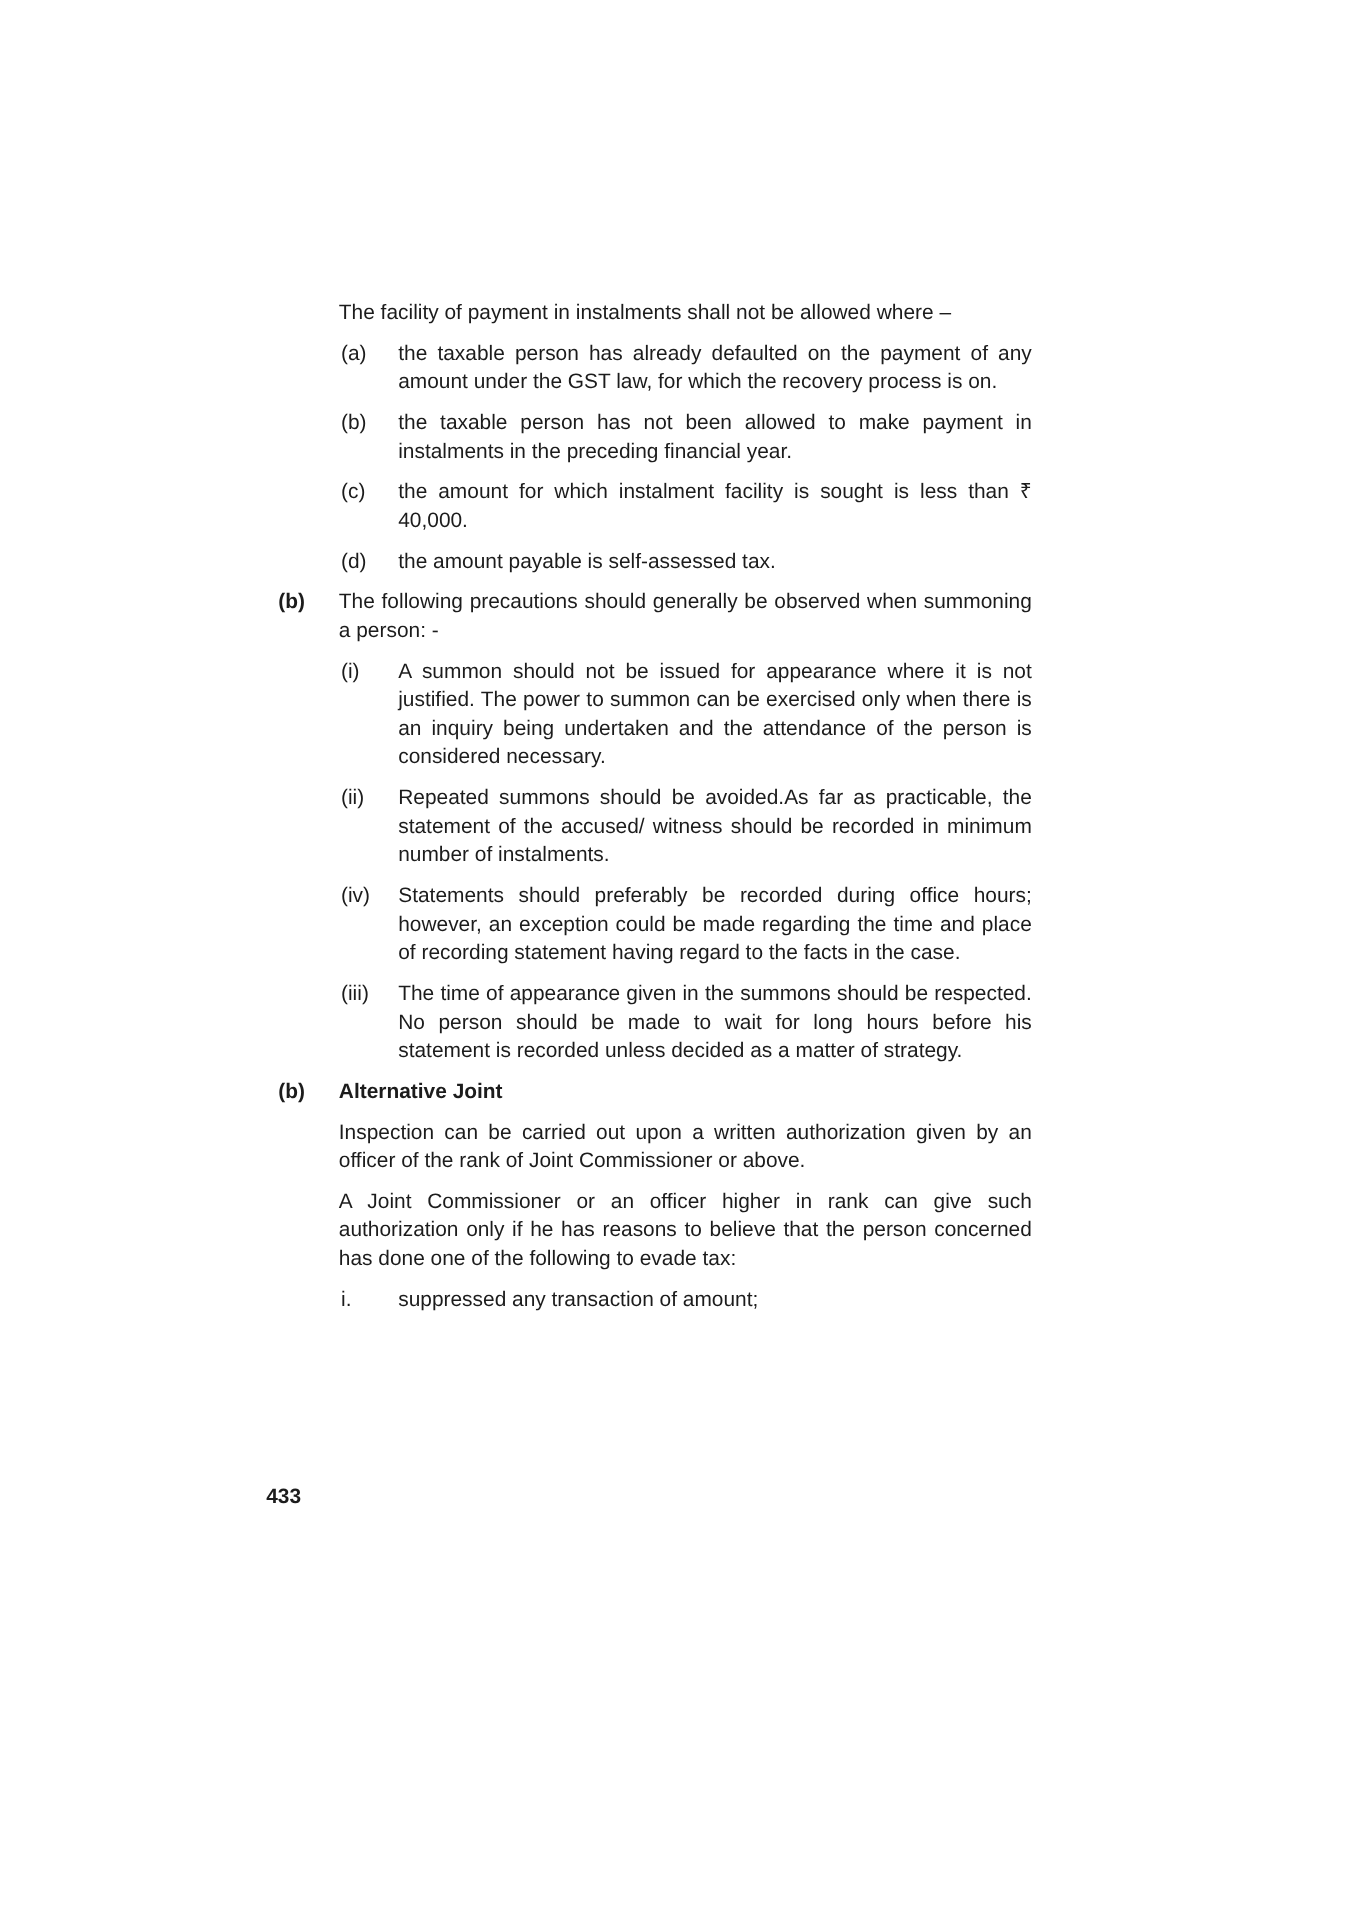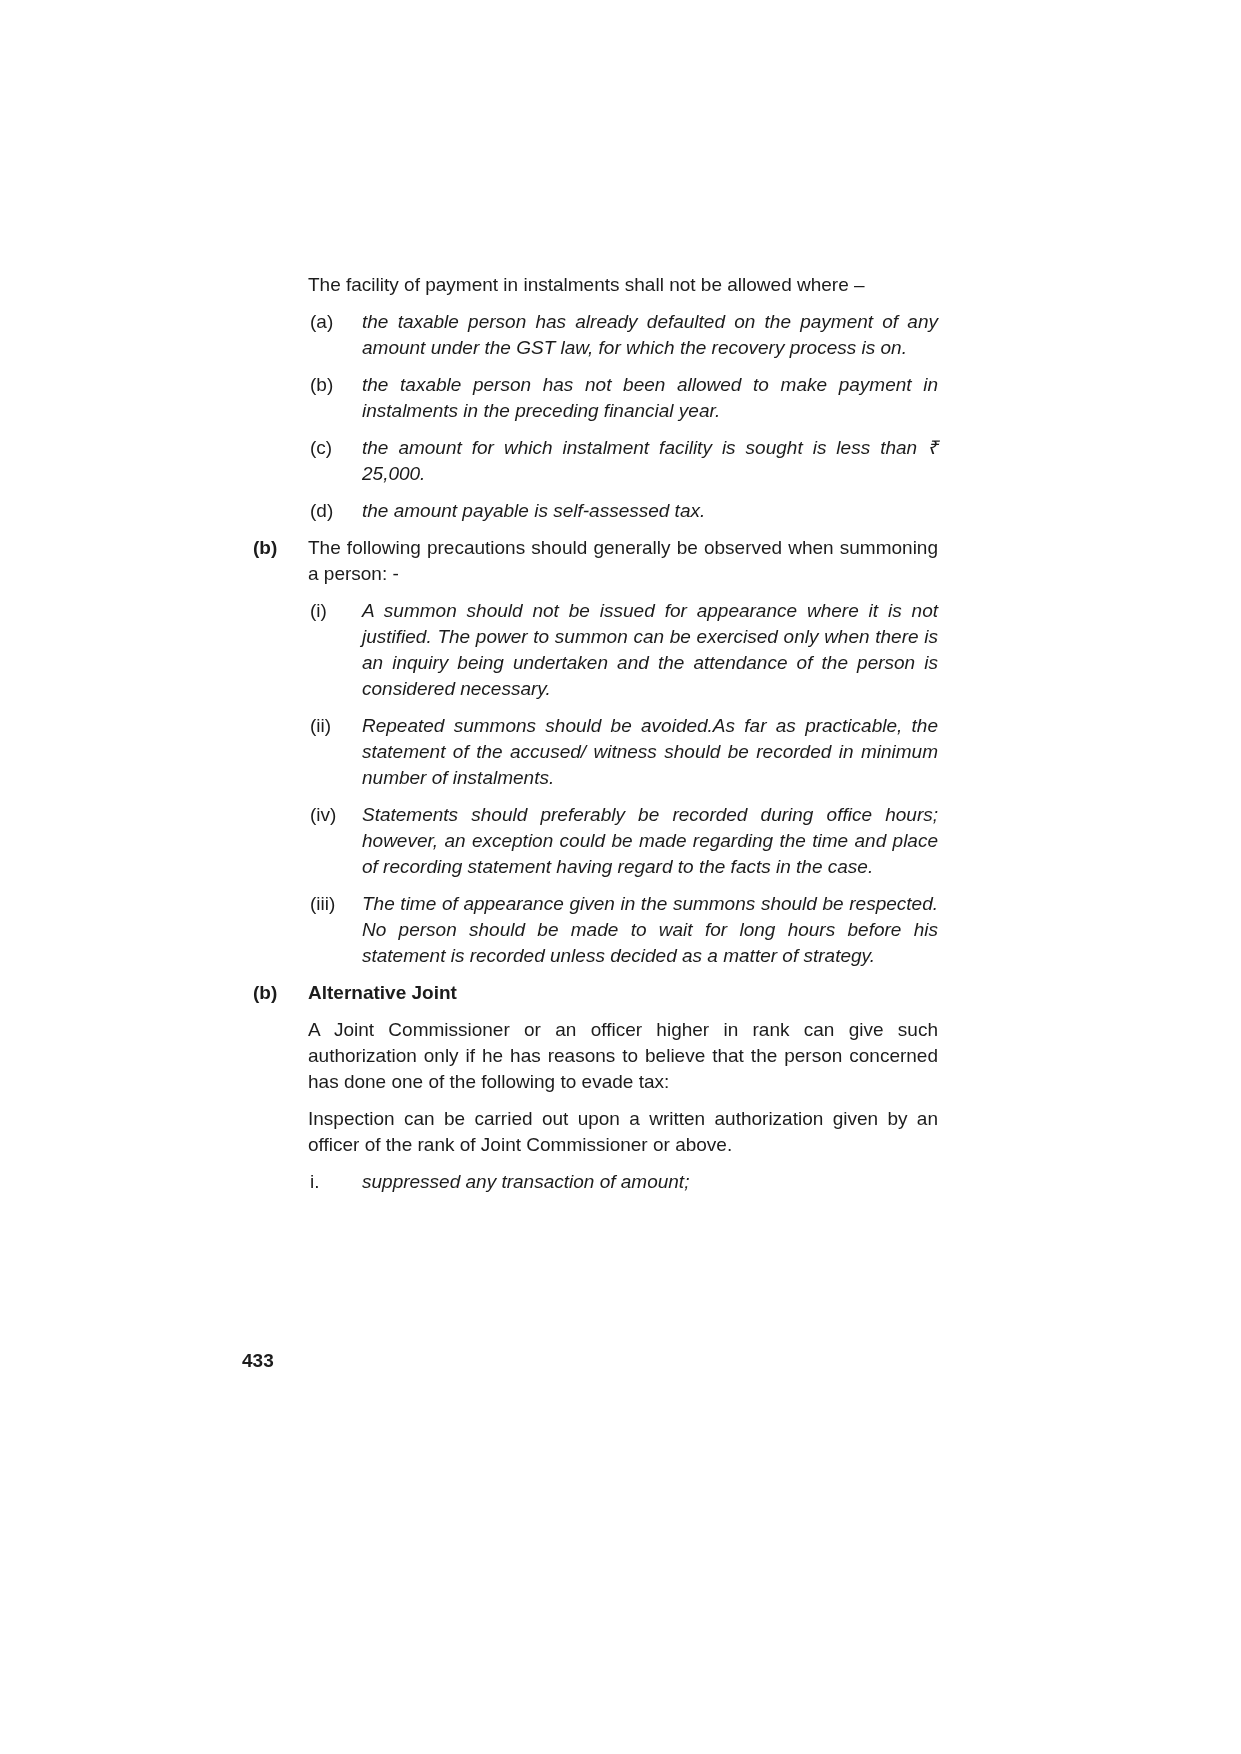--- a/index.html
+++ b/index.html
@@ -28,21 +28,21 @@
   .para {
     margin-left: 55px;
     width: 630px;
     text-align: justify;
   }
   .row { display: flex; }
   .lvl1-label { width: 55px; flex: none; }
   .lvl1-text  { width: 630px; text-align: justify; }
   .lvl2       { margin-left: 57px; }
   .lvl2-label { width: 52px; flex: none; }
-  .lvl2-text  { width: 576px; text-align: justify; font-style: italic; }
+  .lvl2-text  { width: 576px; text-align: justify; }
   .bold { font-weight: bold; }
   .page-number {
     position: absolute;
     top: 1348px;
     left: 242px;
     width: 630px;
     font-weight: bold;
     font-size: 19px;
   }
 </style>
@@ -59,21 +59,21 @@
       <div class="lvl2-text">the taxable person has already defaulted on the payment of any amount under the GST law, for which the recovery process is on.</div>
     </div>
 
     <div class="block row lvl2">
       <div class="lvl2-label">(b)</div>
       <div class="lvl2-text">the taxable person has not been allowed to make payment in instalments in the preceding financial year.</div>
     </div>
 
     <div class="block row lvl2">
       <div class="lvl2-label">(c)</div>
-      <div class="lvl2-text">the amount for which instalment facility is sought is less than ₹ 25,000.</div>
+      <div class="lvl2-text">the amount for which instalment facility is sought is less than ₹ 40,000.</div>
     </div>
 
     <div class="block row lvl2">
       <div class="lvl2-label">(d)</div>
       <div class="lvl2-text">the amount payable is self-assessed tax.</div>
     </div>
 
     <div class="block row">
       <div class="lvl1-label bold">(b)</div>
       <div class="lvl1-text">The following precautions should generally be observed when summoning a person: -</div>
@@ -97,23 +97,23 @@
     <div class="block row lvl2">
       <div class="lvl2-label">(iii)</div>
       <div class="lvl2-text">The time of appearance given in the summons should be respected.  No person should be made to wait for long hours before his statement is recorded unless decided as a matter of strategy.</div>
     </div>
 
     <div class="block row">
       <div class="lvl1-label bold">(b)</div>
       <div class="lvl1-text bold">Alternative Joint</div>
     </div>
 
+    <div class="block para">Inspection can be carried out upon a written authorization given by an officer of the rank of Joint Commissioner or above.</div>
+
     <div class="block para">A Joint Commissioner or an officer higher in rank can give such authorization only if he has reasons to believe that the person concerned has done one of the following to evade tax:</div>
-
-    <div class="block para">Inspection can be carried out upon a written authorization given by an officer of the rank of Joint Commissioner or above.</div>
 
     <div class="block row lvl2">
       <div class="lvl2-label">i.</div>
       <div class="lvl2-text">suppressed any transaction of amount;</div>
     </div>
 
   </div>
 
   <div class="page-number">433</div>
 </div>

